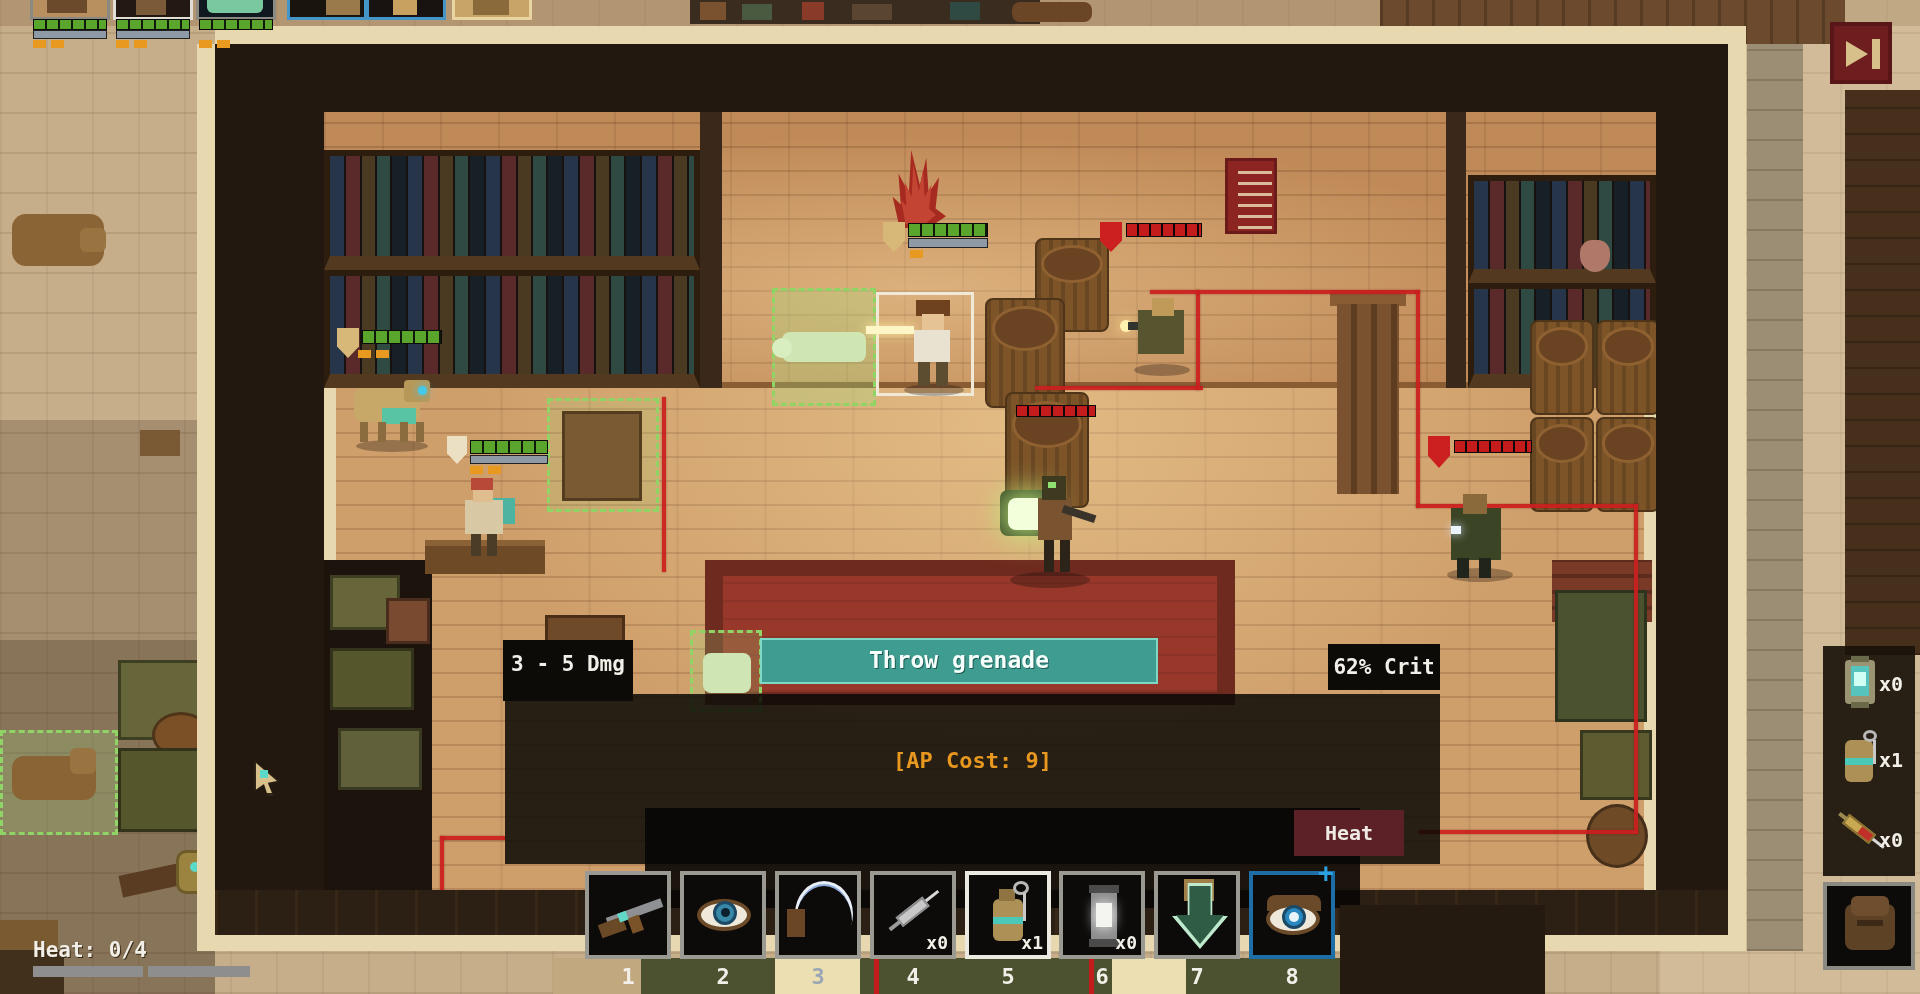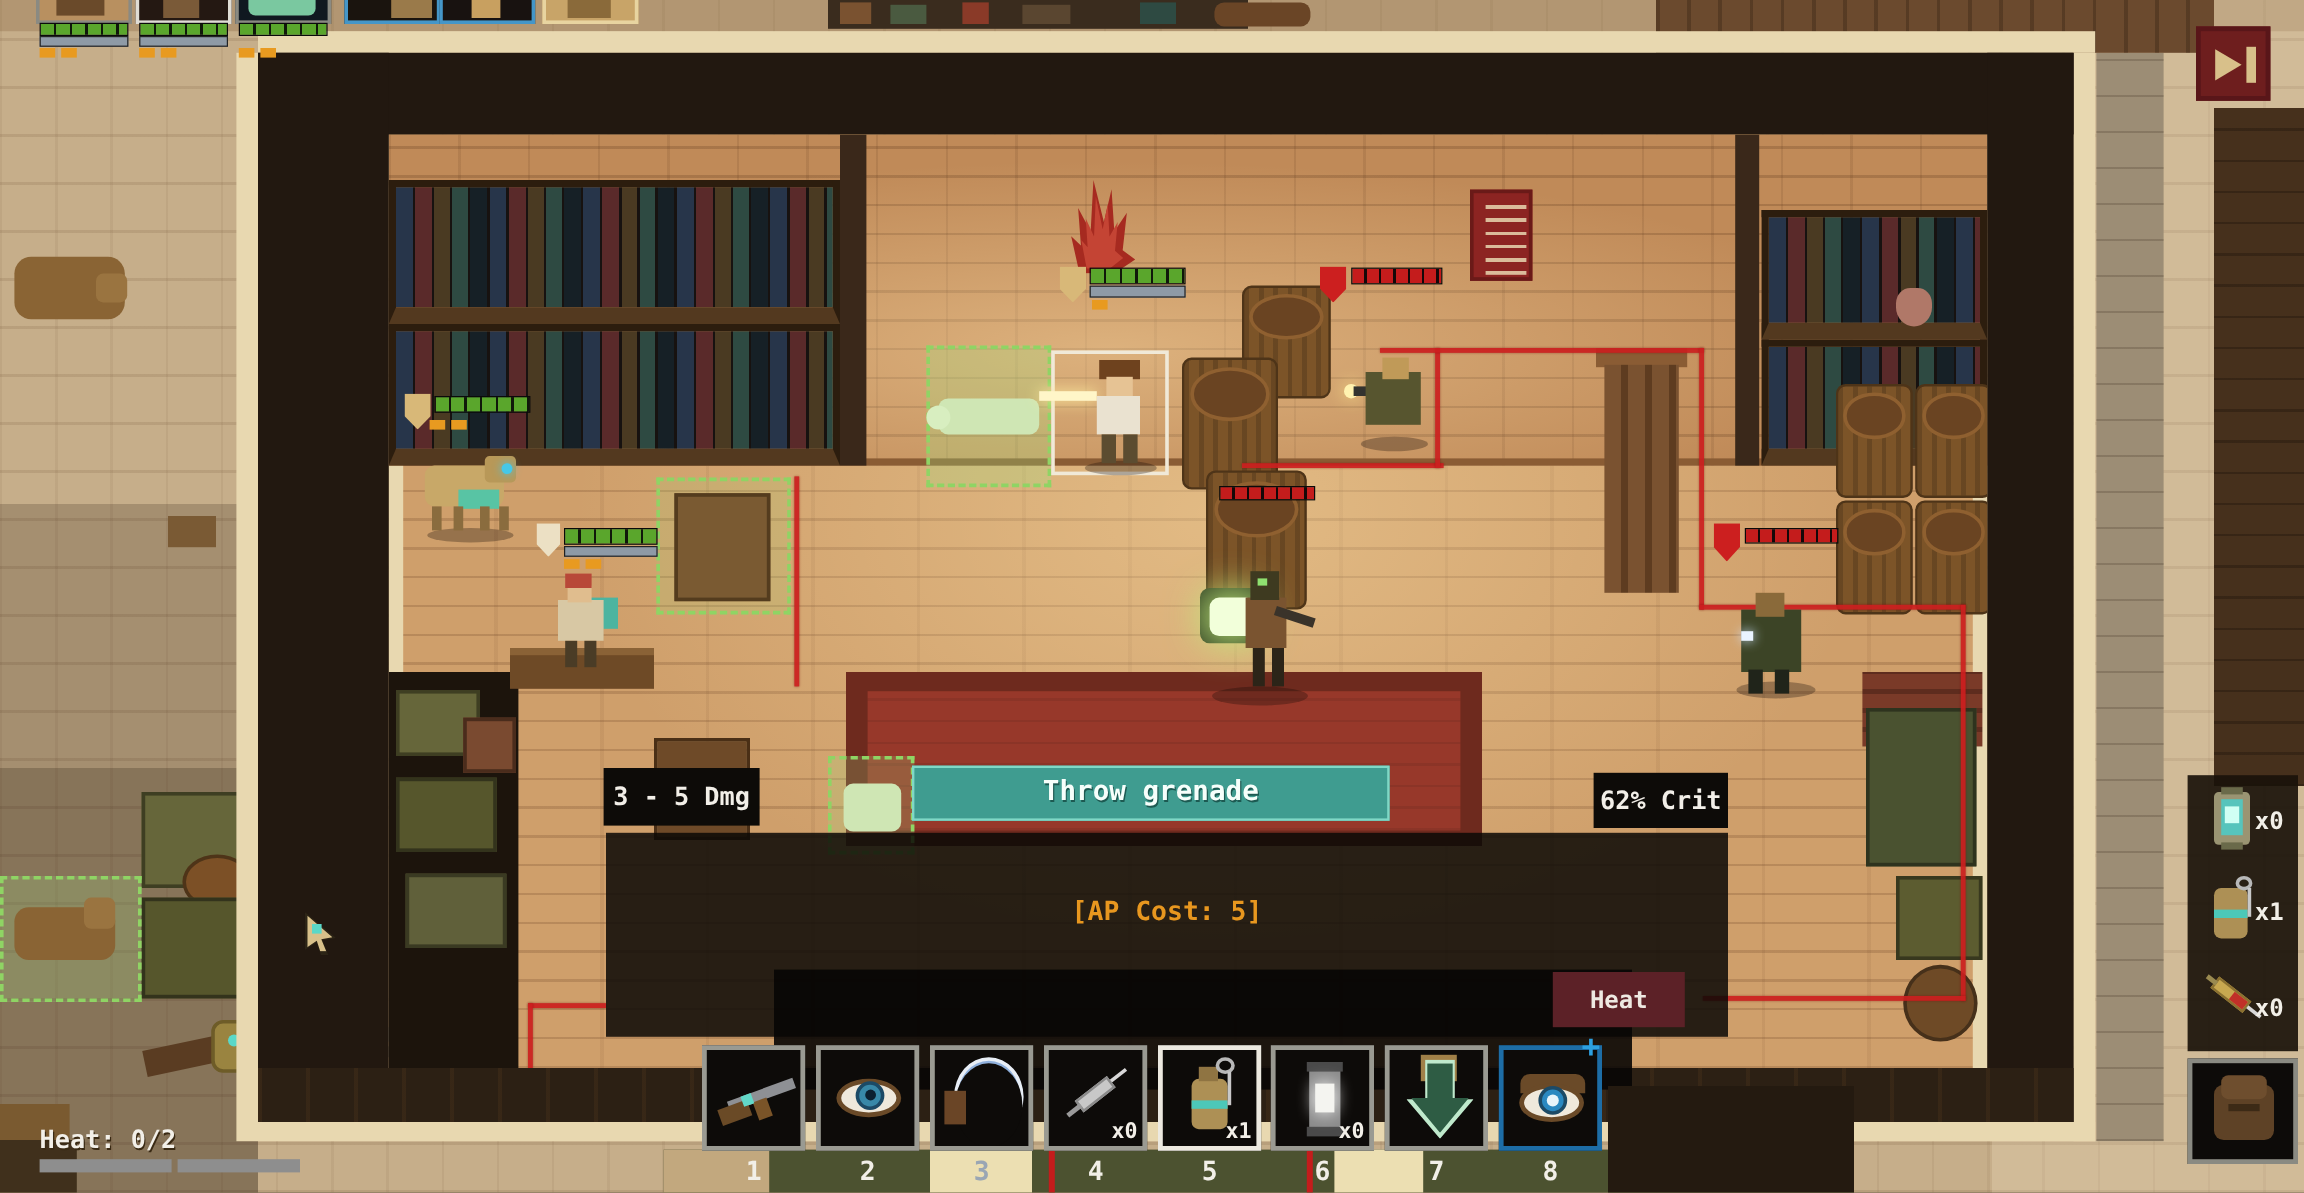--- a/index.html
+++ b/index.html
@@ -266,24 +266,24 @@
       <div class="abs" style="left:8px;top:16px;width:50px;height:52px;background:#3c4426;"></div>
       <div class="abs" style="left:20px;top:2px;width:24px;height:20px;background:#8a6a3a;"></div>
       <div class="abs" style="left:8px;top:34px;width:10px;height:8px;background:#eaf4ff;box-shadow:0 0 10px #cfe6ff;"></div>
       <div class="abs" style="left:14px;top:66px;width:12px;height:20px;background:#20241a;"></div>
       <div class="abs" style="left:36px;top:66px;width:12px;height:20px;background:#20241a;"></div>
     </div>
   </div>
 
   <div class="abs panel" style="left:505px;top:694px;width:935px;height:170px;"></div>
   <div class="abs panel" style="left:645px;top:808px;width:715px;height:100px;background:rgba(8,6,4,.9);"></div>
-  <div class="abs lbl" style="left:503px;top:640px;width:130px;height:48px;line-height:48px;" class2="px"><span class="px">3 - 5 Dmg</span></div>
+  <div class="abs lbl" style="left:503px;top:640px;width:130px;height:61px;line-height:48px;" class2="px"><span class="px">3 - 5 Dmg</span></div>
   <div class="abs lbl" style="left:1328px;top:644px;width:112px;height:46px;"><span class="px">62% Crit</span></div>
   <div class="abs tealbar px" style="left:760px;top:638px;width:398px;height:46px;text-align:center;"><span>Throw grenade</span></div>
-  <div class="abs px" style="left:505px;top:748px;width:935px;text-align:center;font-size:22px;color:#e8971f;">[AP Cost: 5]</div>
+  <div class="abs px" style="left:505px;top:748px;width:935px;text-align:center;font-size:22px;color:#e8971f;">[AP Cost: 9]</div>
   <button class="abs px" style="left:1294px;top:810px;width:110px;height:46px;background:#5c2127;border:none;color:#eee9e2;font-size:20px;cursor:pointer;">Heat</button>
 
   <div class="abs" style="left:553px;top:958px;width:992px;height:36px;background:#4c5230;"></div>
   <div class="abs" style="left:553px;top:958px;width:88px;height:36px;background:#c2a87e;"></div>
   <div class="abs" style="left:775px;top:958px;width:85px;height:36px;background:#ecdfb2;"></div>
   <div class="abs" style="left:1112px;top:958px;width:74px;height:36px;background:#ecdfb2;"></div>
   <div class="abs" style="left:874px;top:958px;width:5px;height:36px;background:#c41c1c;"></div>
   <div class="abs" style="left:1089px;top:958px;width:5px;height:36px;background:#c41c1c;"></div>
   <div class="abs" style="left:1340px;top:905px;width:205px;height:89px;background:#241a10;"></div>
 
@@ -421,21 +421,21 @@
   <div class="abs pip" style="left:134px;top:40px;"></div>
   <div class="abs segG" style="left:199px;top:19px;width:72px;height:9px;"></div>
   <div class="abs pip" style="left:199px;top:40px;"></div>
   <div class="abs pip" style="left:217px;top:40px;"></div>
 
   <button class="abs" style="left:1830px;top:22px;width:62px;height:62px;background:#6e1e1e;border:4px solid #591619;cursor:pointer;">
     <span class="abs" style="left:12px;top:15px;width:0;height:0;border-left:22px solid #d8c08a;border-top:13px solid transparent;border-bottom:13px solid transparent;"></span>
     <span class="abs" style="left:38px;top:13px;width:8px;height:30px;background:#d8c08a;"></span>
   </button>
 
-  <div class="abs px" style="left:33px;top:938px;font-size:21px;text-shadow:1px 1px 0 #3a2a14;">Heat: 0/2</div>
+  <div class="abs px" style="left:33px;top:938px;font-size:21px;text-shadow:1px 1px 0 #3a2a14;">Heat: 0/4</div>
   <div class="abs" style="left:33px;top:966px;width:110px;height:11px;background:#8e8e8e;"></div>
   <div class="abs" style="left:148px;top:966px;width:102px;height:11px;background:#8e8e8e;"></div>
 
   <div class="abs" style="left:254px;top:760px;width:28px;height:38px;z-index:50;">
     <div class="abs" style="left:0;top:0;width:26px;height:36px;background:#2c2416;clip-path:polygon(0 0,100% 60%,56% 66%,76% 100%,52% 100%,38% 70%,0 88%);"></div>
     <div class="abs" style="left:2px;top:3px;width:21px;height:30px;background:#d8c08a;clip-path:polygon(0 0,100% 60%,56% 66%,76% 100%,52% 100%,38% 70%,0 88%);"></div>
     <div class="abs" style="left:6px;top:10px;width:8px;height:8px;background:#5ad8c8;"></div>
   </div>
 
 </div>

